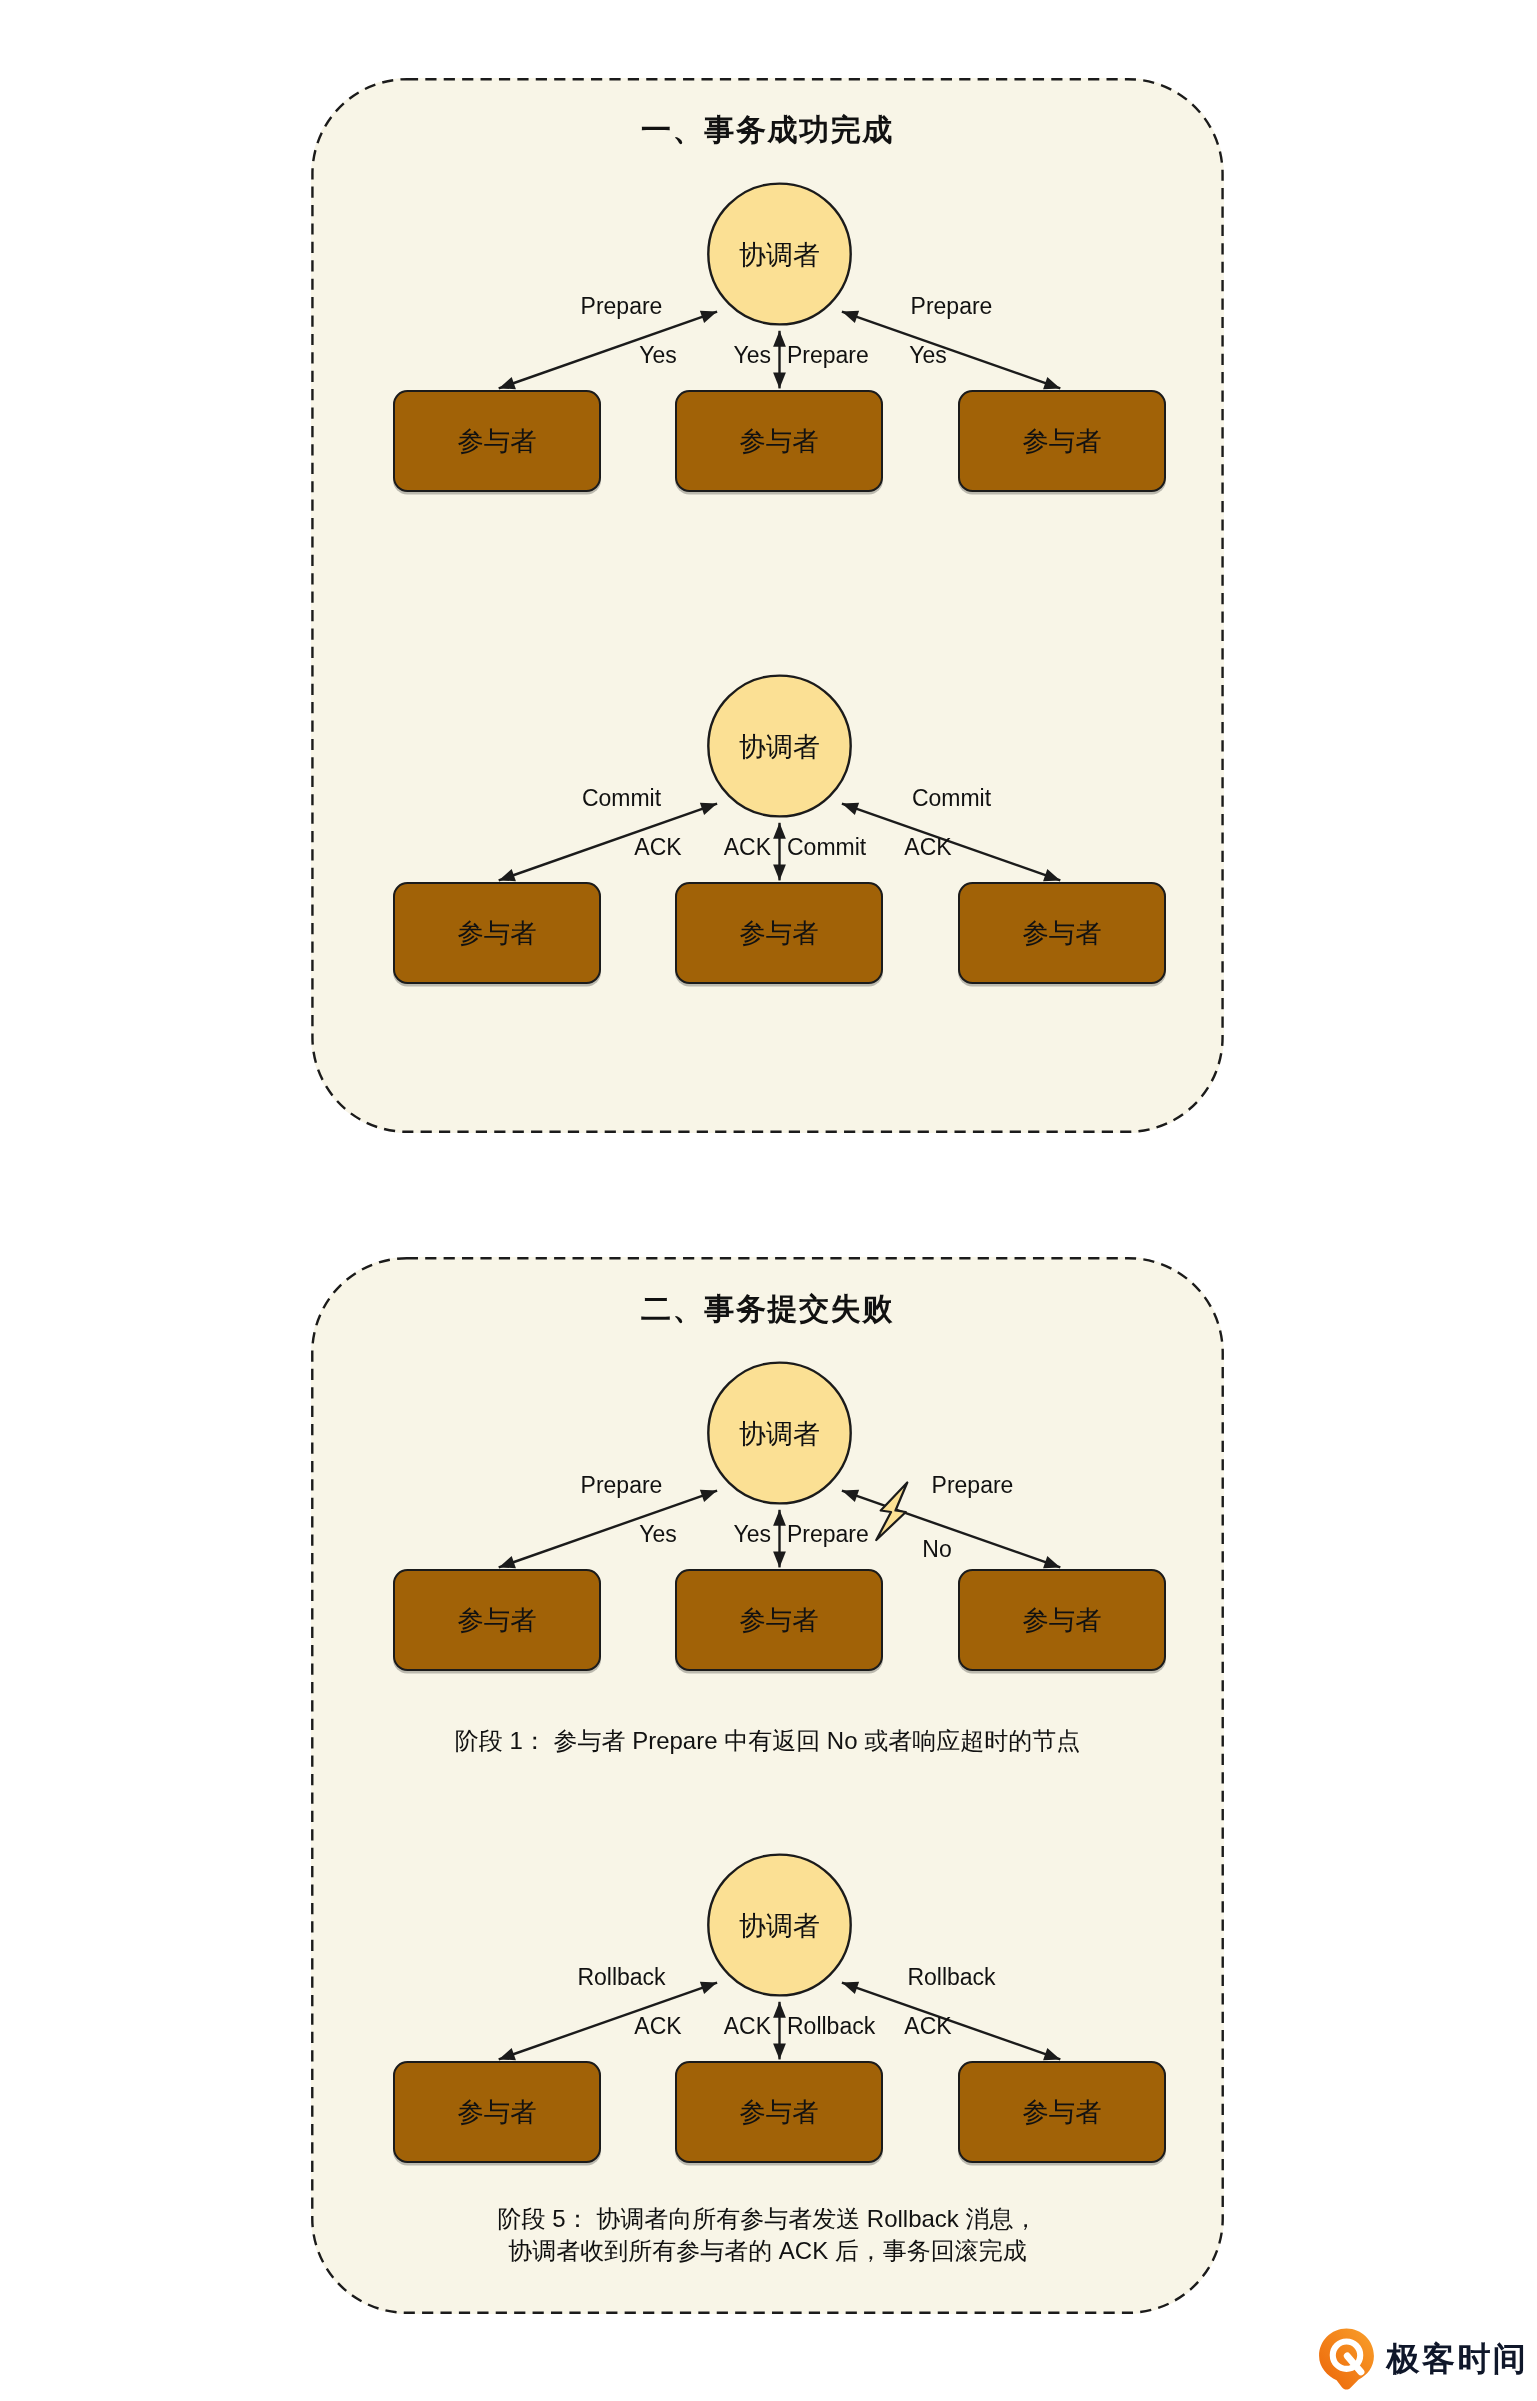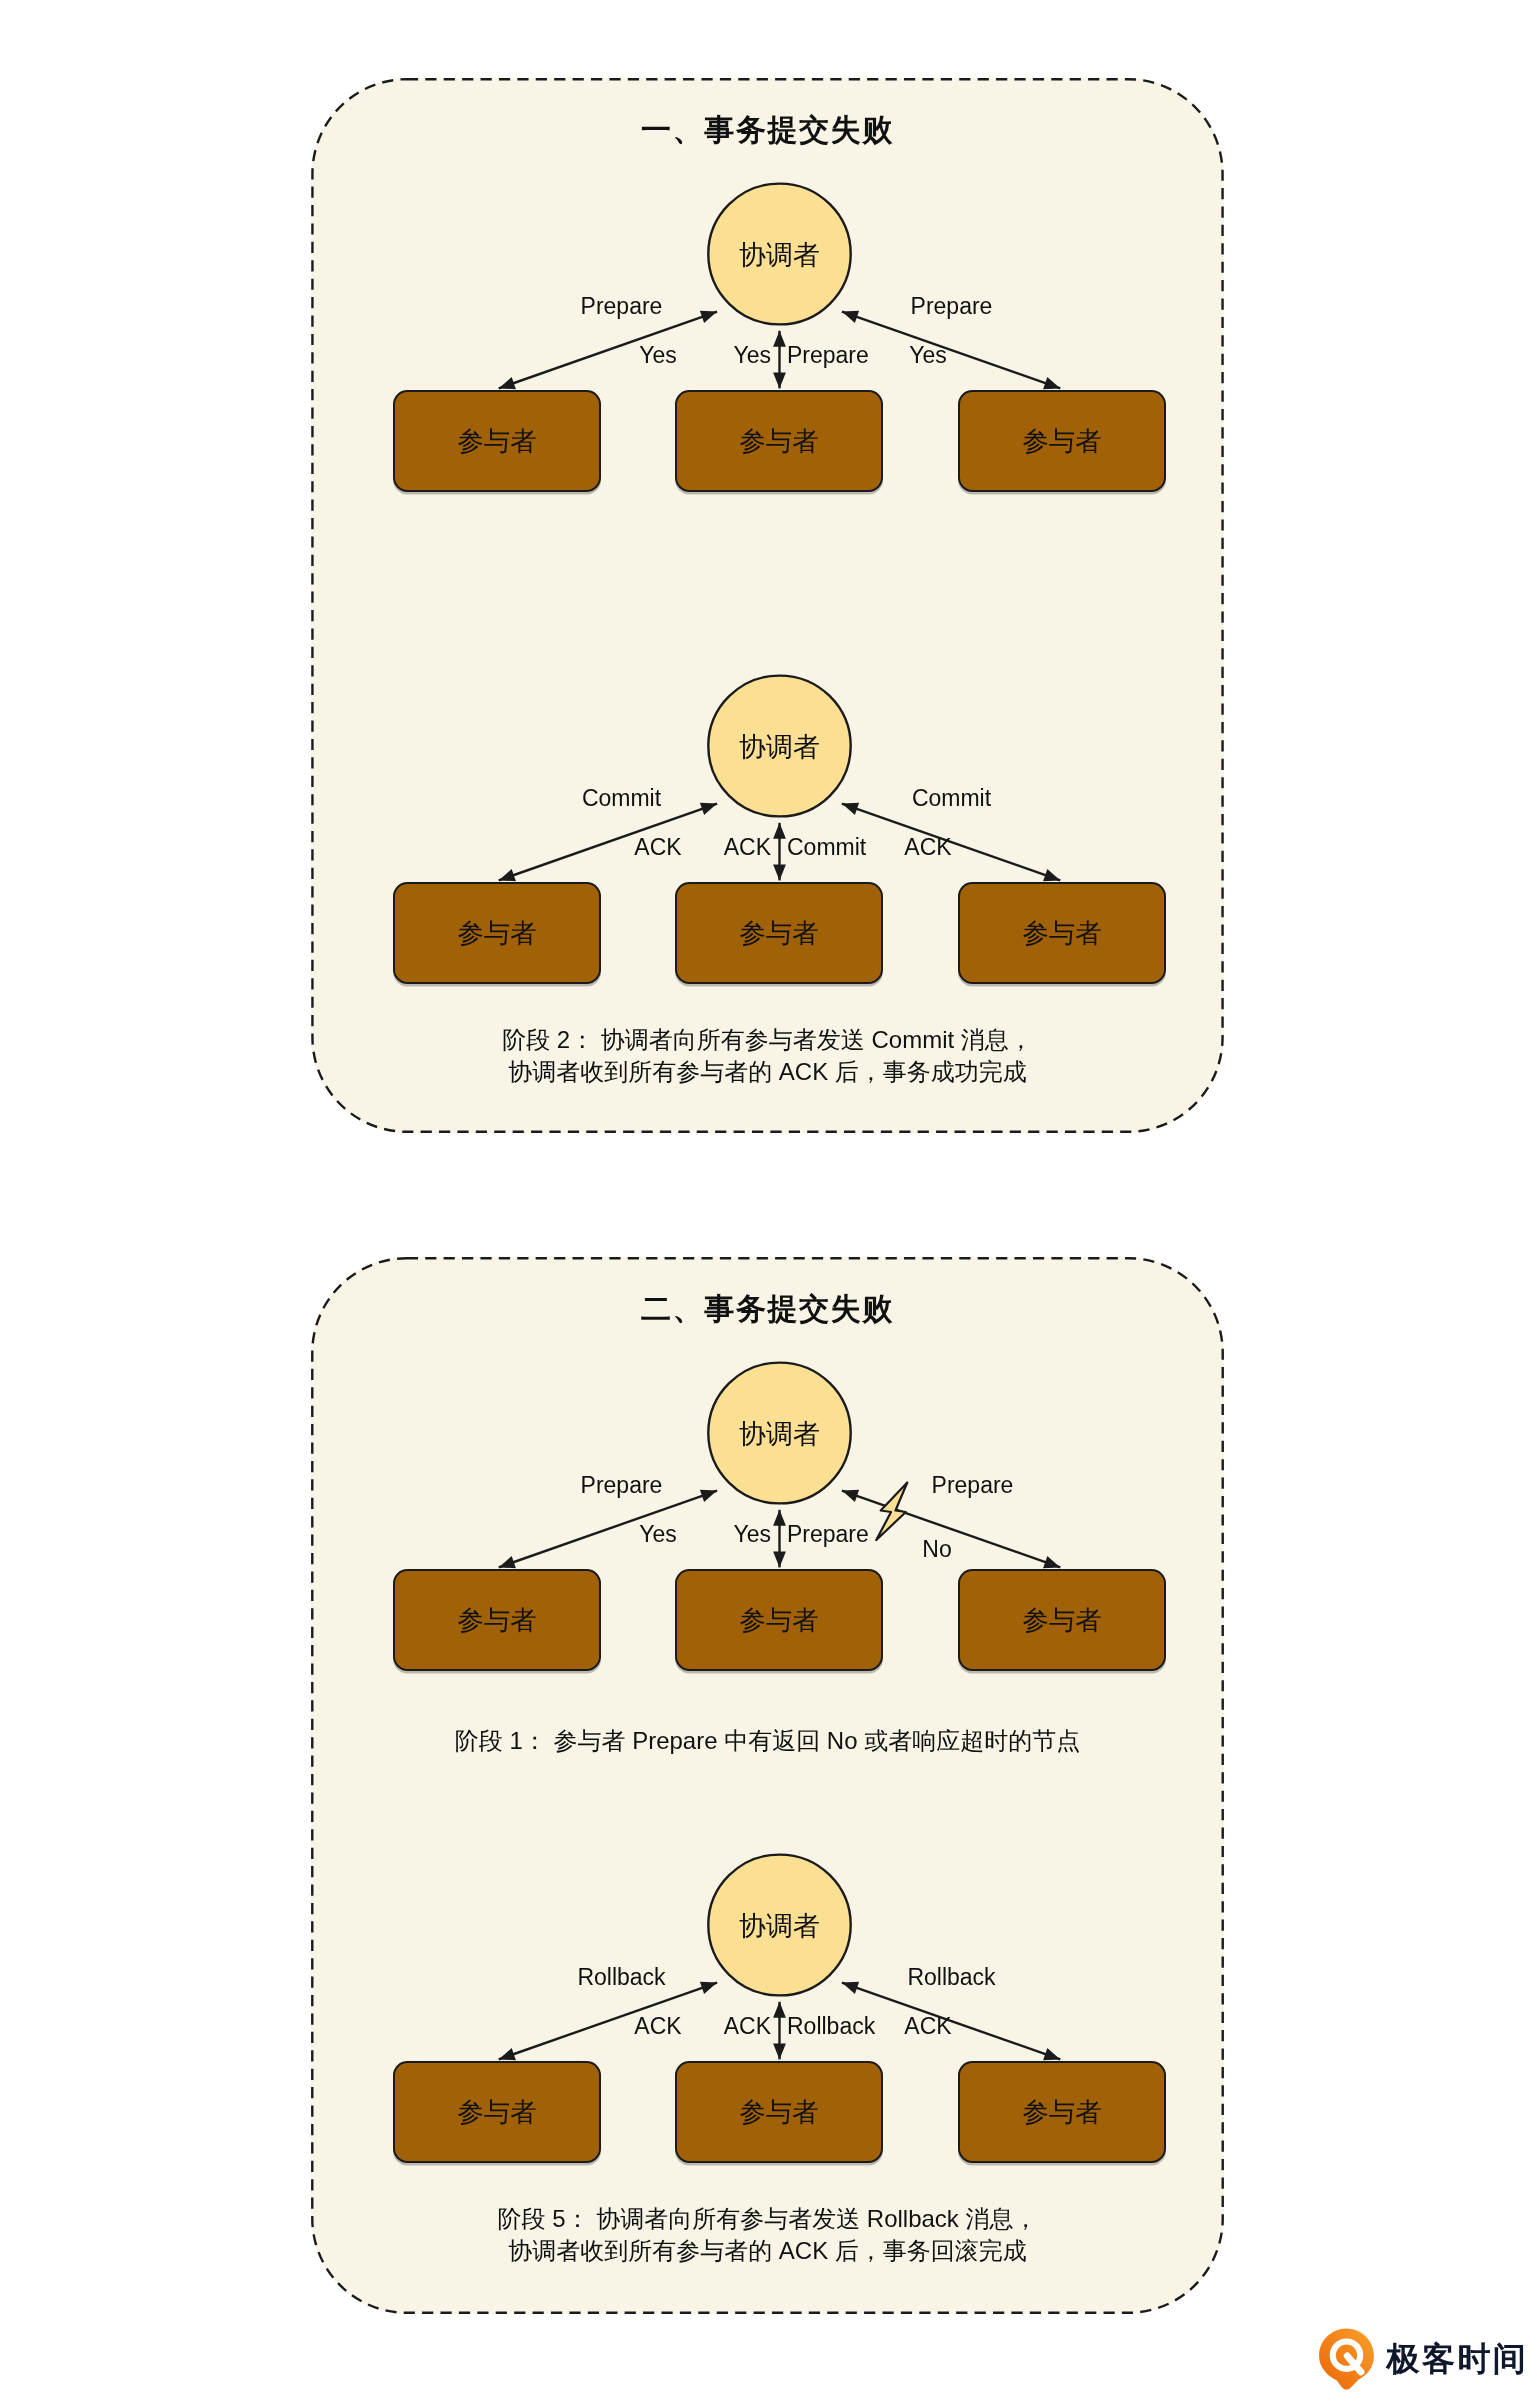--- a/index.html
+++ b/index.html
@@ -72,21 +72,21 @@
     <marker id="ah-start" viewBox="0 0 24 20" markerWidth="24" markerHeight="20" refX="2" refY="10" orient="auto" markerUnits="userSpaceOnUse">
       <path d="M22,2 L2,10 L22,18 Z" fill="#1b1b1b"></path>
     </marker>
   </defs>
 </svg>
 
 <div class="panel" id="panel-1">
   <svg class="panel-frame" width="913" height="1055" viewBox="0 0 1140 1318">
     <rect x="1.5" y="1.5" width="1137" height="1315" rx="118"></rect>
   </svg>
-  <div class="panel-title">一、事务提交失败</div>
+  <div class="panel-title">一、事务成功完成</div>
 
   <div class="phase phase-a">
     <svg class="phase-svg" width="913" height="424" viewBox="0 0 1140 530">
       <line class="edge" x1="497" y1="262" x2="224" y2="358" marker-start="url(#ah-start)" marker-end="url(#ah-end)"></line>
       <line class="edge" x1="653" y1="262" x2="926" y2="358" marker-start="url(#ah-start)" marker-end="url(#ah-end)"></line>
       <line class="edge" x1="575" y1="286" x2="575" y2="358" marker-start="url(#ah-start)" marker-end="url(#ah-end)"></line>
       <ellipse class="node-ellipse" cx="575" cy="190" rx="89" ry="88"></ellipse>
     </svg>
     <div class="coordinator">协调者</div>
     <div class="pbox p0">参与者</div>
@@ -110,24 +110,20 @@
     <div class="coordinator">协调者</div>
     <div class="pbox p0">参与者</div>
     <div class="pbox p1">参与者</div>
     <div class="pbox p2">参与者</div>
     <div class="lbl lbl-tl">Commit</div>
     <div class="lbl lbl-tr">Commit</div>
     <div class="lbl lbl-bl">ACK</div>
     <div class="lbl lbl-cl">ACK</div>
     <div class="lbl lbl-cr">Commit</div>
     <div class="lbl lbl-br">ACK</div>
-  </div>
-  <div class="caption cap-2">
-    <div>阶段 2： 协调者向所有参与者发送 Commit 消息，</div>
-    <div>协调者收到所有参与者的 ACK 后，事务成功完成</div>
   </div>
 </div>
 
 <div class="panel" id="panel-2">
   <svg class="panel-frame" width="913" height="1057" viewBox="0 0 1140 1320">
     <rect x="1.5" y="1.5" width="1137" height="1317" rx="118"></rect>
   </svg>
   <div class="panel-title">二、事务提交失败</div>
 
   <div class="phase phase-a failure">

